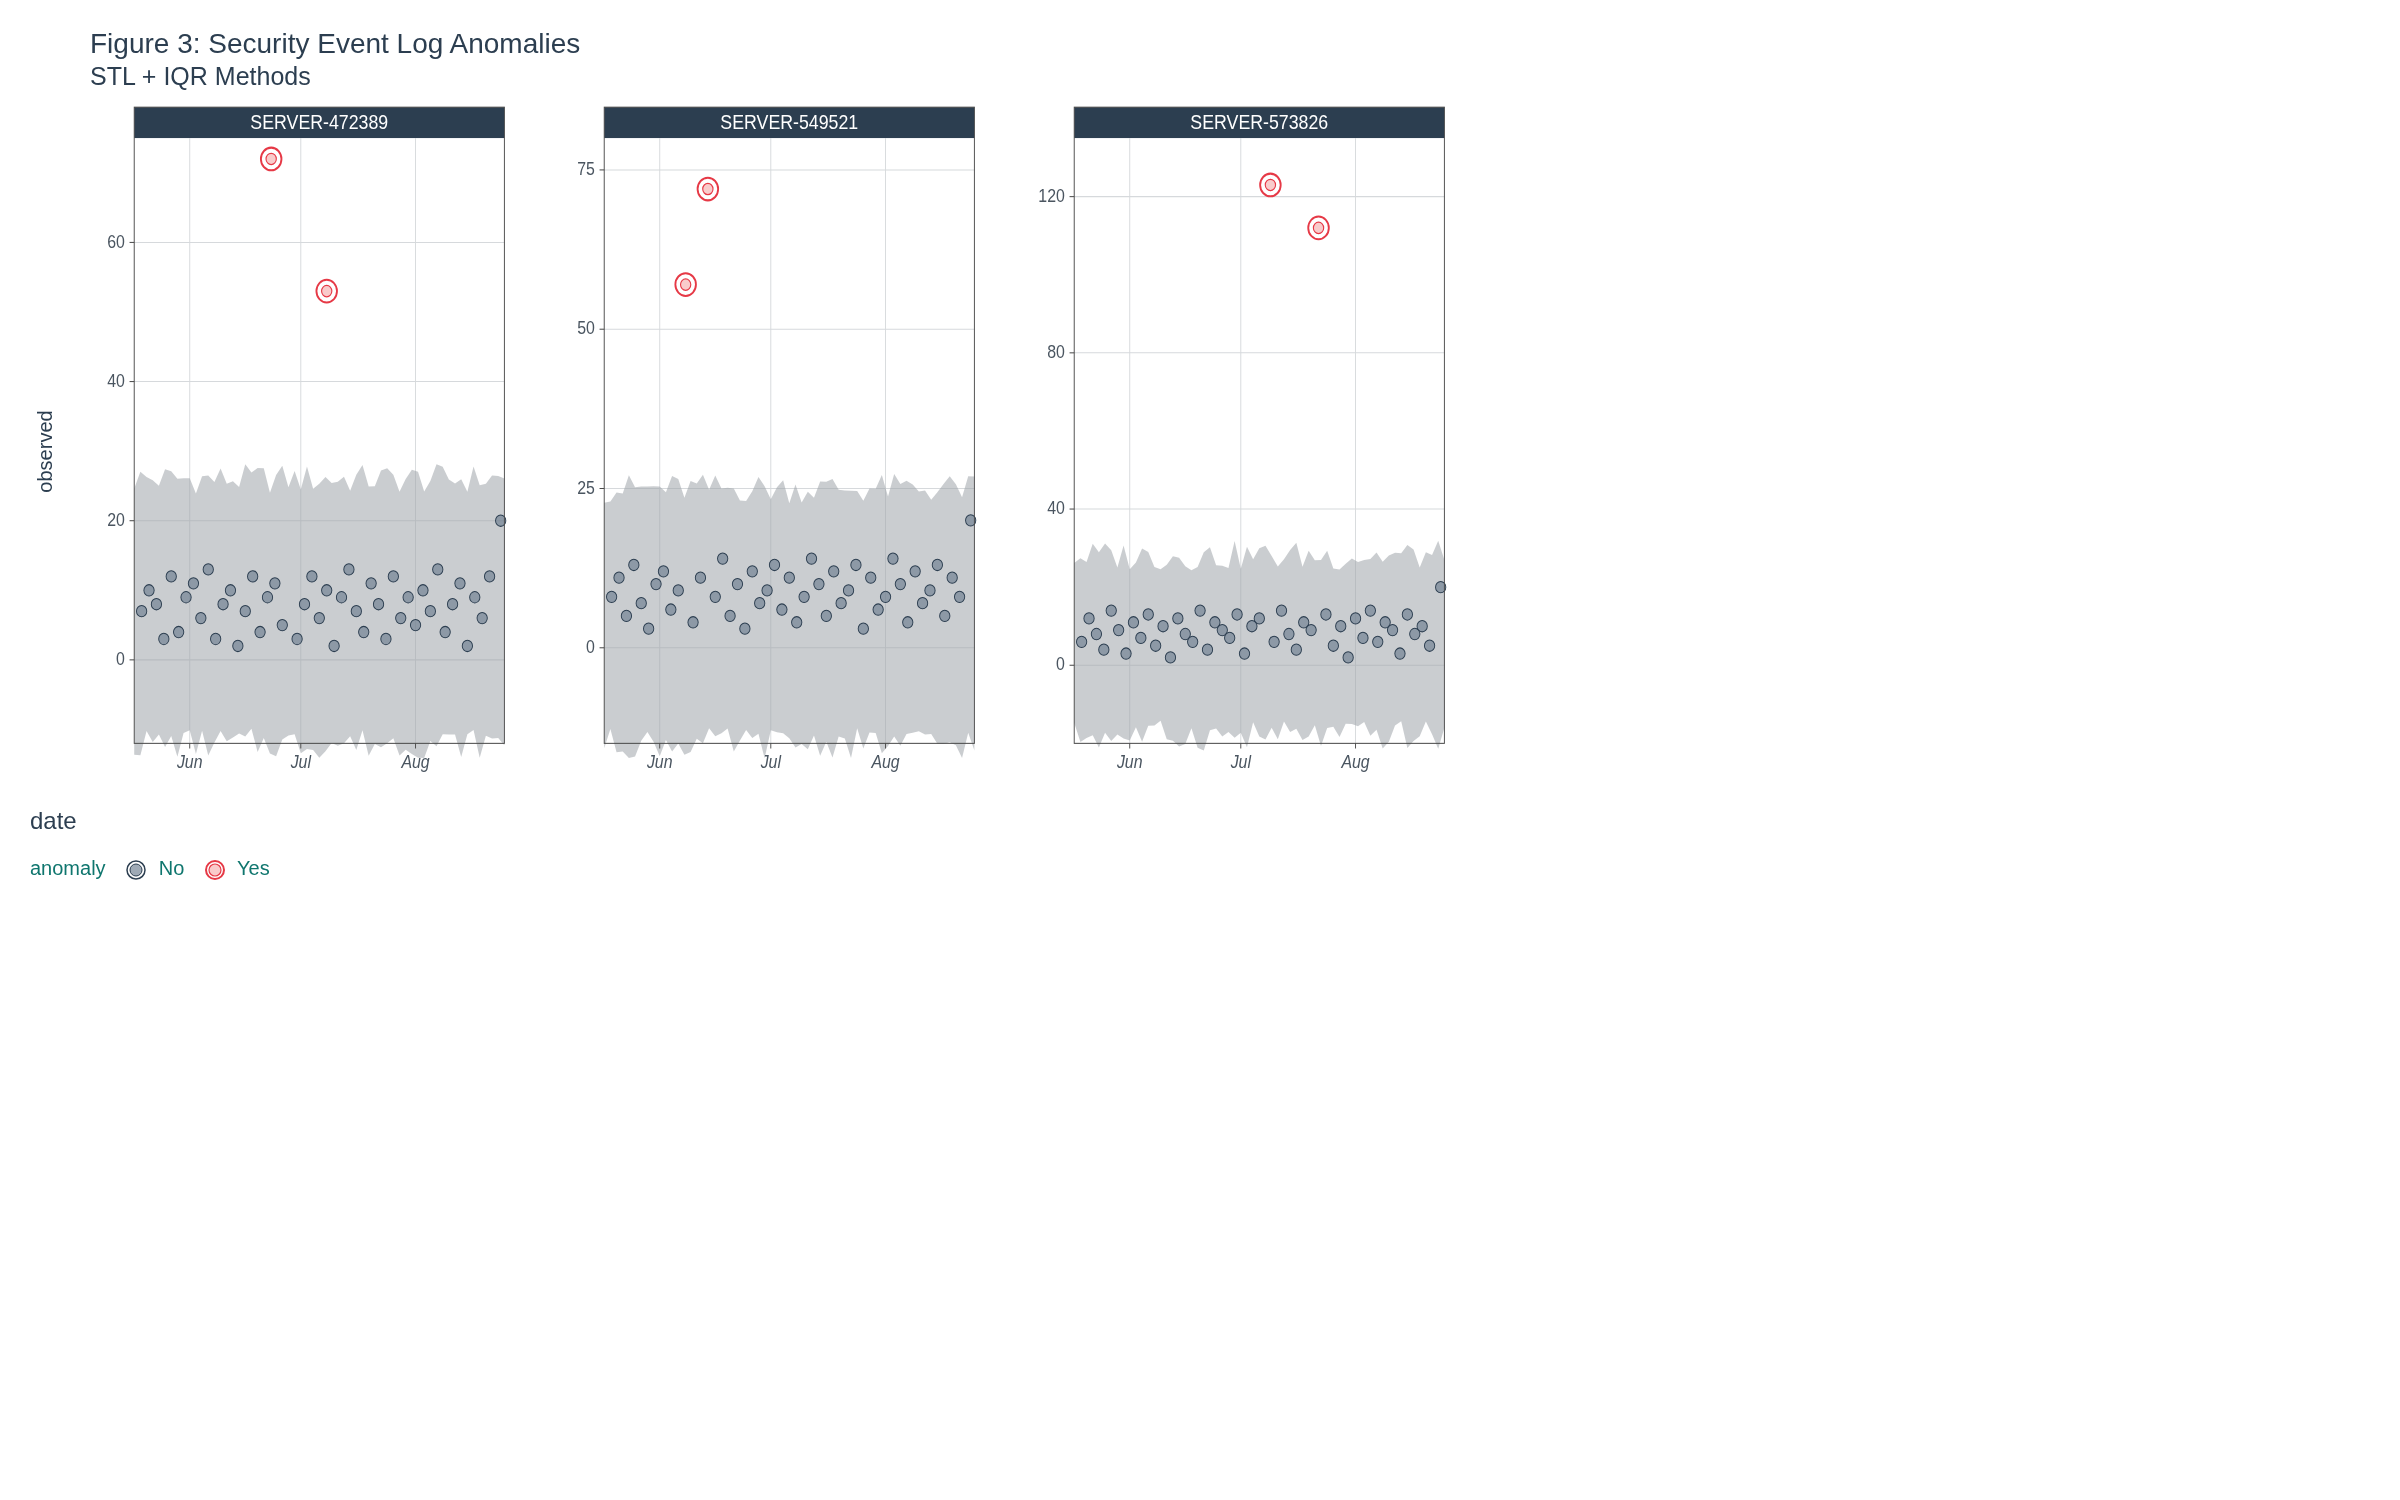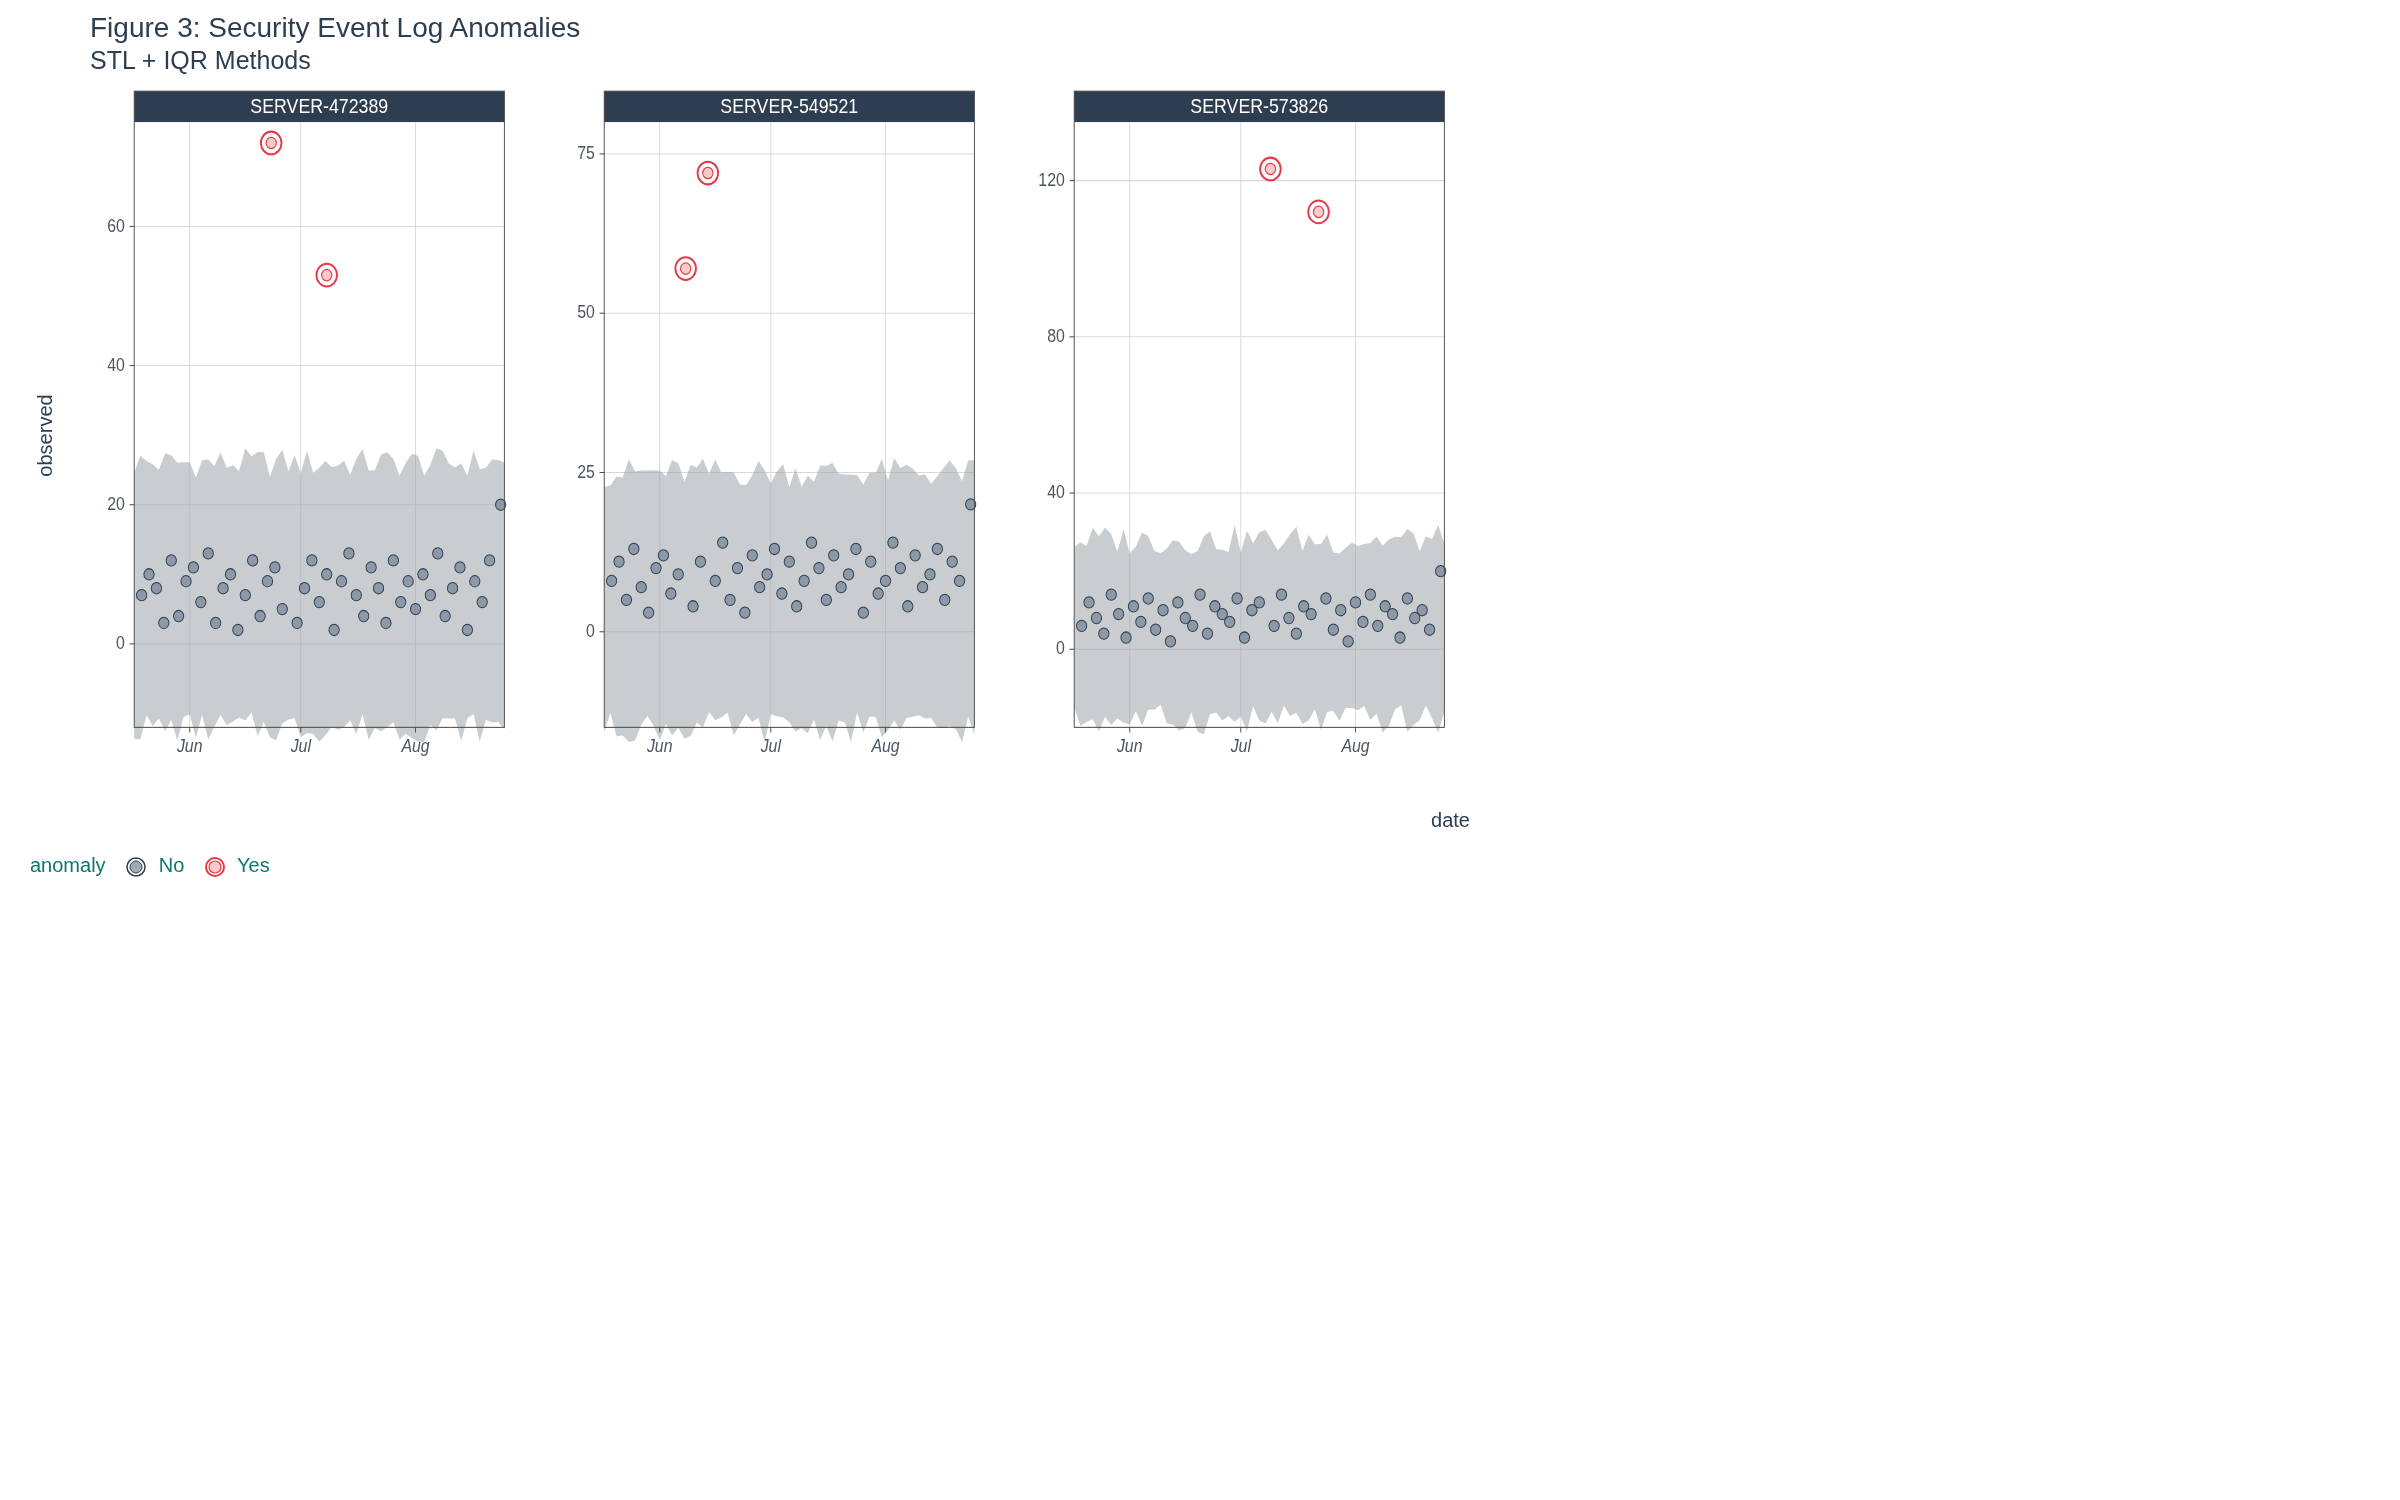--- a/index.html
+++ b/index.html
@@ -4,21 +4,21 @@
 <style>
   html, body {
     margin: 0;
     padding: 0;
     background: #ffffff;
     font-family: Arial, Helvetica, sans-serif;
     color: #2c3e50;
   }
   .figure-wrap {
     width: 1500px;
-    padding: 12px 30px 20px 30px;
+    padding: 28px 30px 20px 30px;
     box-sizing: border-box;
   }
   .title {
     font-size: 28px;
     color: #2c3e50;
     margin: 0 0 2px 60px;
     font-weight: 400;
   }
   .subtitle {
     font-size: 25px;
@@ -50,24 +50,24 @@
     flex-direction: column;
     margin: 0 20px;
     align-items: flex-end;
   }
   .panel-col svg {
     display: block;
     width: 100%;
     flex: 1 1 auto;
   }
   .x-axis-label {
-    text-align: right;
-    font-size: 20px;
+    text-align: left;
+    font-size: 24px;
     color: #2c3e50;
-    margin-top: 24px;
+    margin-top: 6px;
   }
   .legend {
     text-align: left;
     font-size: 20px;
     color: #0f766e;
     margin-top: 22px;
   }
   .legend-swatch {
     display: inline-block;
     vertical-align: middle;

